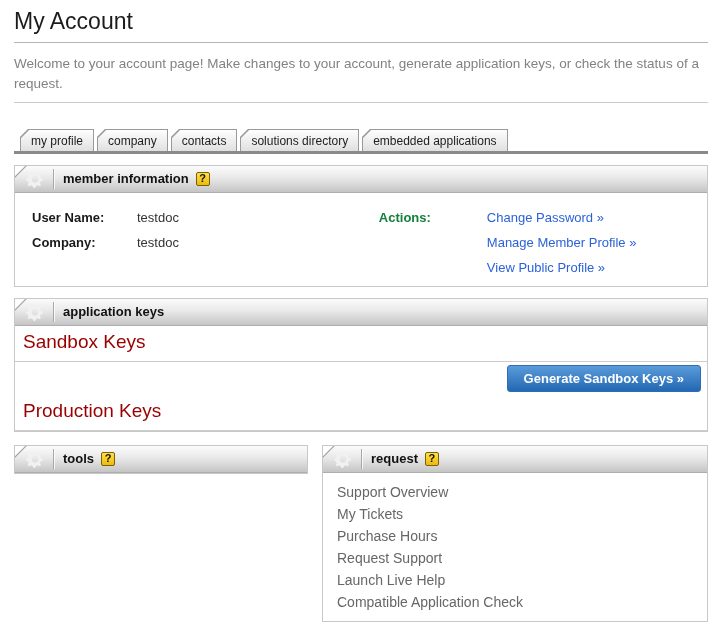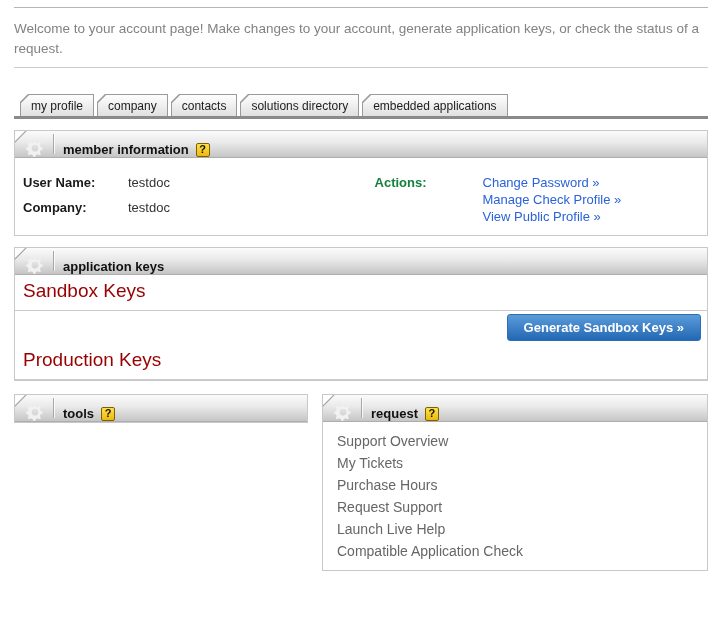--- a/index.html
+++ b/index.html
@@ -36,21 +36,21 @@
   .tab::before {
     content: ""; position: absolute; top: -1px; left: -1px;
     width: 9px; height: 9px;
     background: linear-gradient(135deg, #fff 42%, #9a9a9a 46%, #9a9a9a 54%, rgba(0,0,0,0) 58%);
   }
 
   
   .box { border: 1px solid #c8c8c8; margin: 11px 14px 0; background: #fff; }
   .box-header {
     position: relative; height: 27px;
-    display: flex; align-items: flex-end;
+    display: flex; align-items: center;
     background: linear-gradient(#fbfbfb, #e9e9e9 45%, #c5c5c5);
     border-bottom: 1px solid #adadad;
   }
   .box-header::before {
     content: ""; position: absolute; top: 0; left: 0;
     width: 12px; height: 12px;
     background: linear-gradient(135deg, #fff 40%, #9a9a9a 45%, rgba(0,0,0,0) 52%);
   }
   .gear { margin: 0 9px 0 11px; display: flex; align-items: center; }
   .header-divider {
@@ -61,28 +61,28 @@
   .help {
     margin-left: 7px; width: 14px; height: 14px;
     display: inline-flex; align-items: center; justify-content: center;
     background: linear-gradient(#ffe04d, #ecba10);
     border: 1px solid #7a6200; border-radius: 2px;
     font-size: 11px; font-weight: bold; color: #141400; line-height: 1;
     cursor: pointer;
   }
 
   
-  .member-content { display: flex; padding: 16px 8px 10px; font-size: 13px; }
+  .member-content { display: flex; padding: 16px 8px 10px; font-size: 13px; margin-left: 9px; }
   .member-left { width: 52%; }
   .field-row { margin-bottom: 8px; line-height: 17px; }
   .field-label { display: inline-block; width: 105px; font-weight: bold; color: #1a1a1a; }
   .field-value { color: #333; }
   .member-right { flex: 1; display: flex; }
   .actions-label { display: inline-block; width: 108px; font-weight: bold; color: #15803d; line-height: 17px; }
-  .actions-links { display: flex; flex-direction: column; }
+  .actions-links { display: flex; flex-direction: column; gap: 8px; }
   .actions-links a { color: #2b62d9; text-decoration: none; font-size: 13px; line-height: 17px; cursor: pointer; }
 
   
   .keys-heading {
     padding: 5px 8px 8px; font-size: 19px; color: #990000;
     border-bottom: 1px solid #ccc; line-height: 22px;
   }
   .keys-buttonrow { padding: 3px 6px; text-align: right; }
   .btn-blue {
     font-family: "Liberation Sans", sans-serif;
@@ -101,20 +101,21 @@
   .link-list a {
     display: block; font-size: 14px; color: #666;
     line-height: 22px; text-decoration: none; cursor: pointer;
   }
 </style>
 </head>
 <body>
 
 <div class="page">
 
+  <h1 class="page-title">My Account</h1>
   <div class="rule-dark"></div>
 
   <p class="welcome">Welcome to your account page! Make changes to your account, generate application keys, or check the status of a request.</p>
   <div class="rule-light"></div>
 
   <div class="tabstrip">
     <div class="tab"><span>my profile</span></div>
     <div class="tab"><span>company</span></div>
     <div class="tab"><span>contacts</span></div>
     <div class="tab"><span>solutions directory</span></div>
@@ -138,21 +139,21 @@
           <span class="field-label">User Name:</span><span class="field-value">testdoc</span>
         </div>
         <div class="field-row">
           <span class="field-label">Company:</span><span class="field-value">testdoc</span>
         </div>
       </div>
       <div class="member-right">
         <span class="actions-label">Actions:</span>
         <div class="actions-links">
           <a>Change Password »</a>
-          <a>Manage Check Profile »</a>
+          <a>Manage Member Profile »</a>
           <a>View Public Profile »</a>
         </div>
       </div>
     </div>
   </section>
 
   <section class="box">
     <div class="box-header">
       <span class="gear">
         <svg width="18" height="18" viewBox="0 0 24 24">

